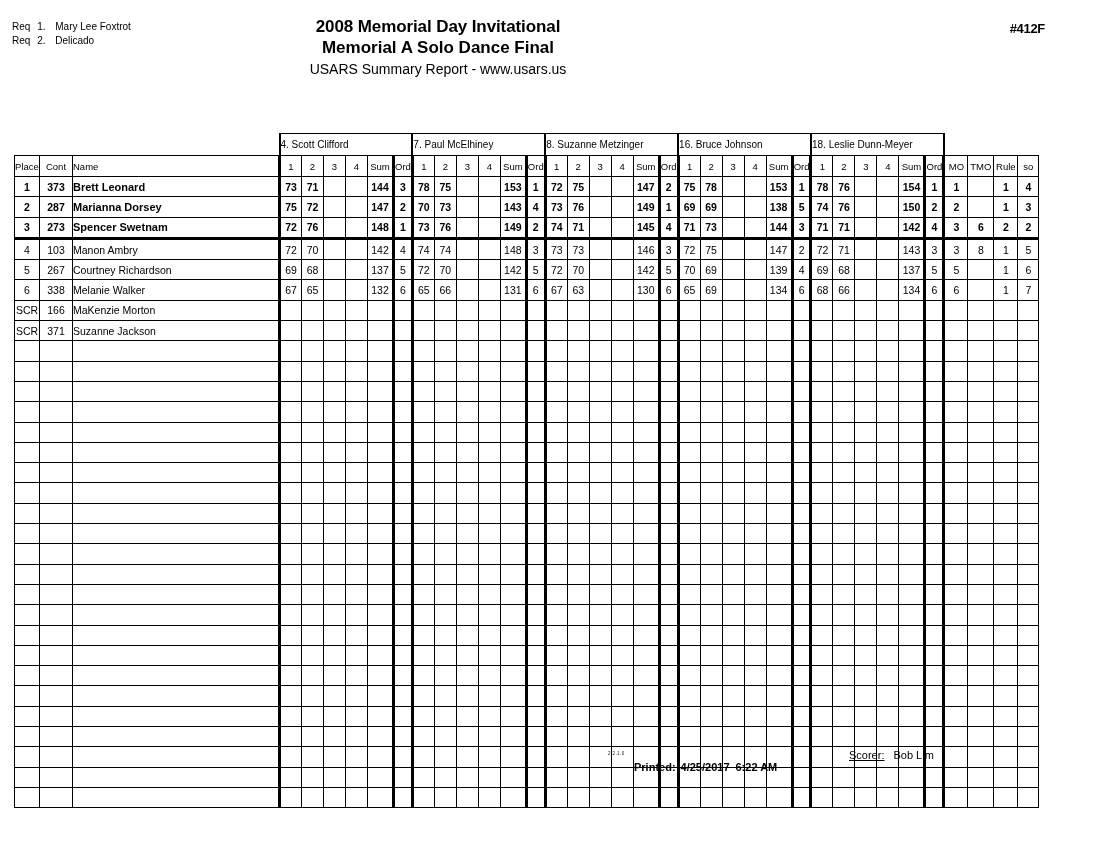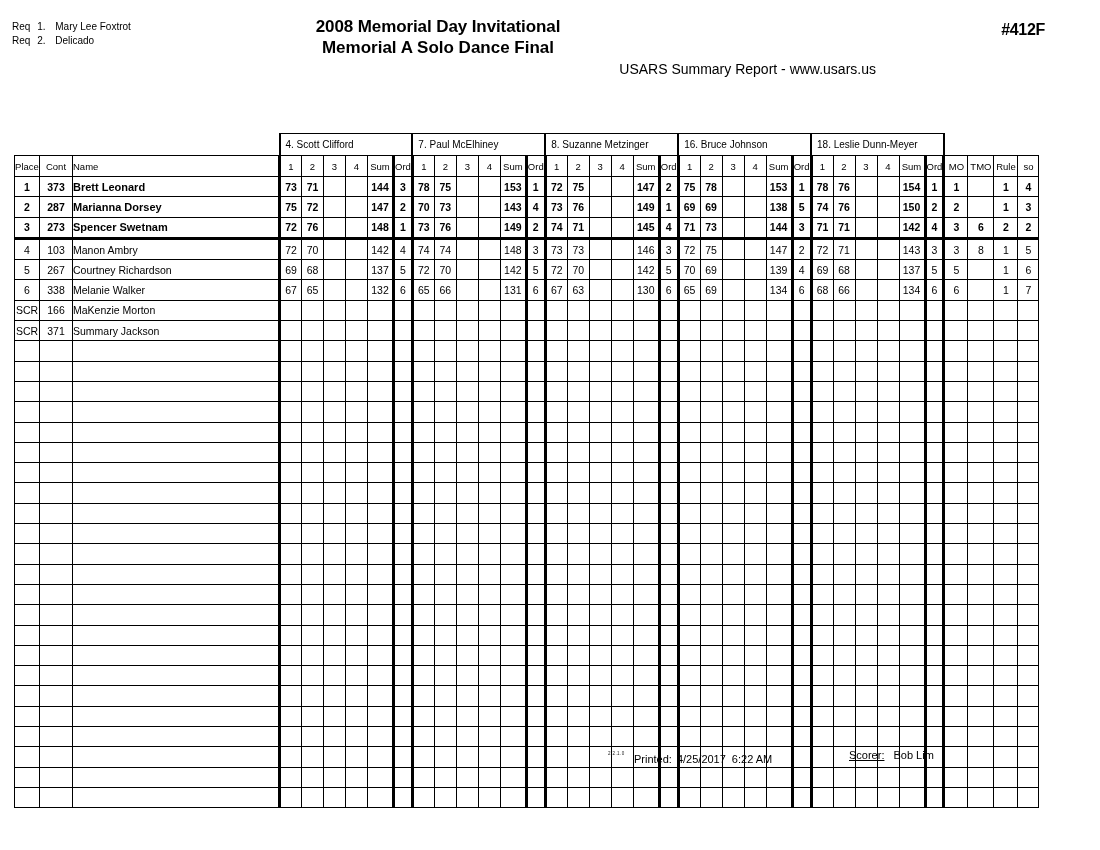--- a/index.html
+++ b/index.html
@@ -50,27 +50,26 @@
     letter-spacing: -0.2px;
   }
   .title-event {
     font-size: 17px;
     font-weight: bold;
     line-height: 22px;
   }
   .title-report {
     font-size: 14px;
     line-height: 20px;
-    text-align: right;
   }
   .event-code {
     position: absolute;
     right: 55px;
     top: 21px;
-    font-size: 16px;
+    font-size: 13px;
     font-weight: bold;
     letter-spacing: -0.3px;
   }
 
   
   .sheet {
     position: absolute;
     left: 14px;
     top: 133px;
     border-collapse: collapse;
@@ -86,21 +85,20 @@
     vertical-align: middle;
     height: 19.3px;
     overflow: hidden;
     white-space: nowrap;
   }
   
   .judge-title-row td {
     height: 21px;
     text-align: left;
     font-size: 10px;
-    padding-left: 5px;
   }
   .jt-blank {
     border: none !important;
     background: #fff;
   }
   .judge-title {
     border-left: 2px solid #000 !important;
     border-right: 2px solid #000 !important;
     border-top: 1px solid #000 !important;
     border-bottom: 1px solid #000 !important;
@@ -163,22 +161,23 @@
     position: absolute;
     left: 608px;
     top: 2px;
     font-size: 4.5px;
     letter-spacing: 0.4px;
     color: #222;
   }
   .footer .printed {
     position: absolute;
     left: 634px;
-    top: 4px;
+    top: 12px;
     white-space: nowrap;
+    font-weight: bold;
   }
   .footer .printed .lbl { margin-right: 5px; }
   .footer .printed .val2 { margin-left: 6px; }
   .footer .scorer {
     position: absolute;
     left: 849px;
     top: 0;
     white-space: nowrap;
   }
   .footer .scorer .lbl { margin-right: 9px; text-decoration: underline; }
@@ -564,21 +563,21 @@
         <td></td>
         <td class="ord-col"></td>
         <td class="mo-start"></td>
         <td></td>
         <td></td>
         <td></td>
       </tr>
       <tr class="data-row">
         <td>SCR</td>
         <td>371</td>
-        <td class="name-cell">Summary Jackson</td>
+        <td class="name-cell">Suzanne Jackson</td>
         <td class="grp-start"></td>
         <td class=""></td>
         <td class=""></td>
         <td class=""></td>
         <td></td>
         <td class="ord-col"></td>
         <td class="grp-start"></td>
         <td class=""></td>
         <td class=""></td>
         <td class=""></td>

